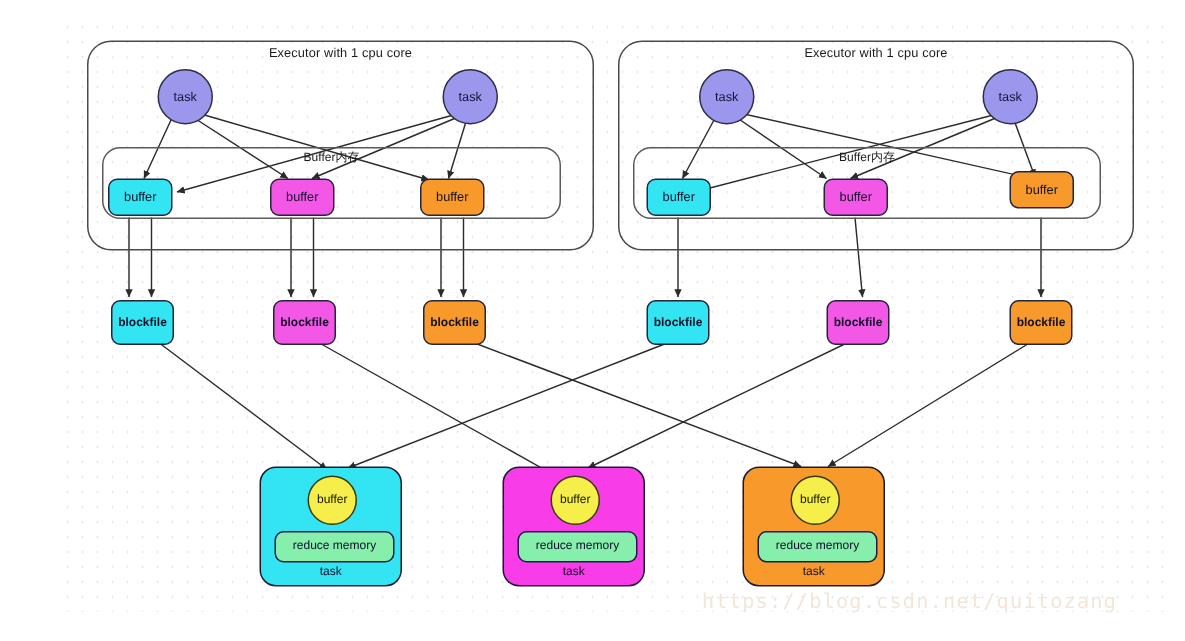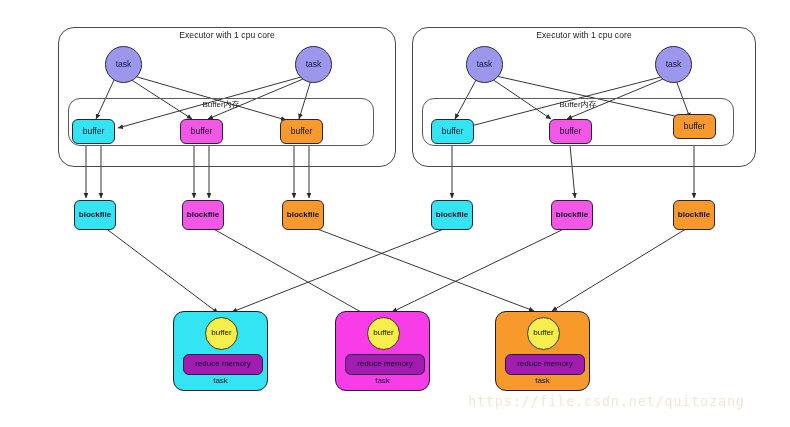--- a/index.html
+++ b/index.html
@@ -122,21 +122,21 @@
     background: #f6ee4a;
     border: 1.1px solid #3a3a12;
     font-size: 8px;
     display: flex;
     align-items: center;
     justify-content: center;
     color: #131305;
   }
   .rt-mem {
     position: absolute;
-    background: #a21caf;
+    background: #86efac;
     border: 1.1px solid #201a4a;
     border-radius: 6px;
     font-size: 8px;
     color: #0d0d28;
     display: flex;
     align-items: center;
     justify-content: center;
   }
   .rt-label {
     position: absolute;
@@ -312,15 +312,15 @@
   <div class="node reduce-task rt-org" style="left:495px; top:311px; width:95px; height:80px;">
     <div class="rt-buffer" style="left:31px; top:5px; width:31px; height:31px;">
       <span>buffer</span>
     </div>
     <div class="rt-mem" style="left:9px; top:42px; width:78px; height:19px;">
       <span>reduce memory</span>
     </div>
     <div class="rt-label">task</div>
   </div>
 
-  <div id="watermark">https://file.csdn.net/quitozang</div>
+  <div id="watermark">https://blog.csdn.net/quitozang</div>
 
 </div>
 
 </body></html>

